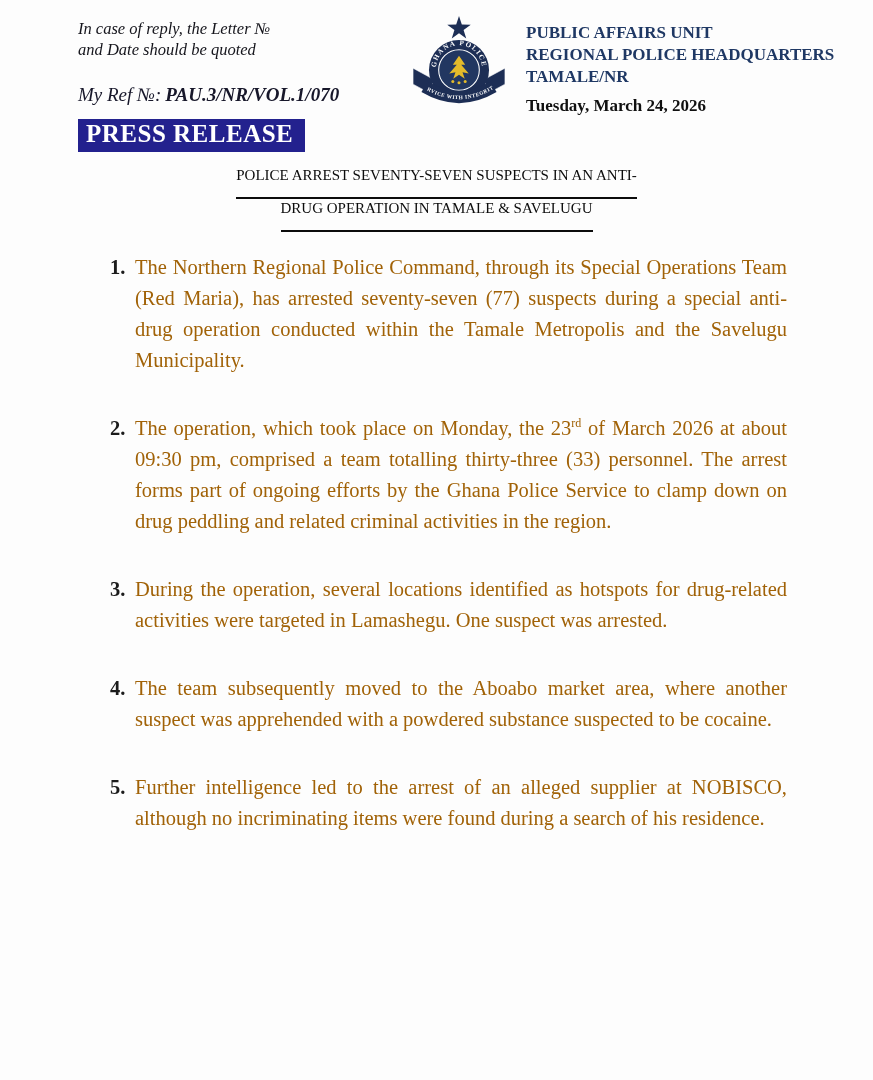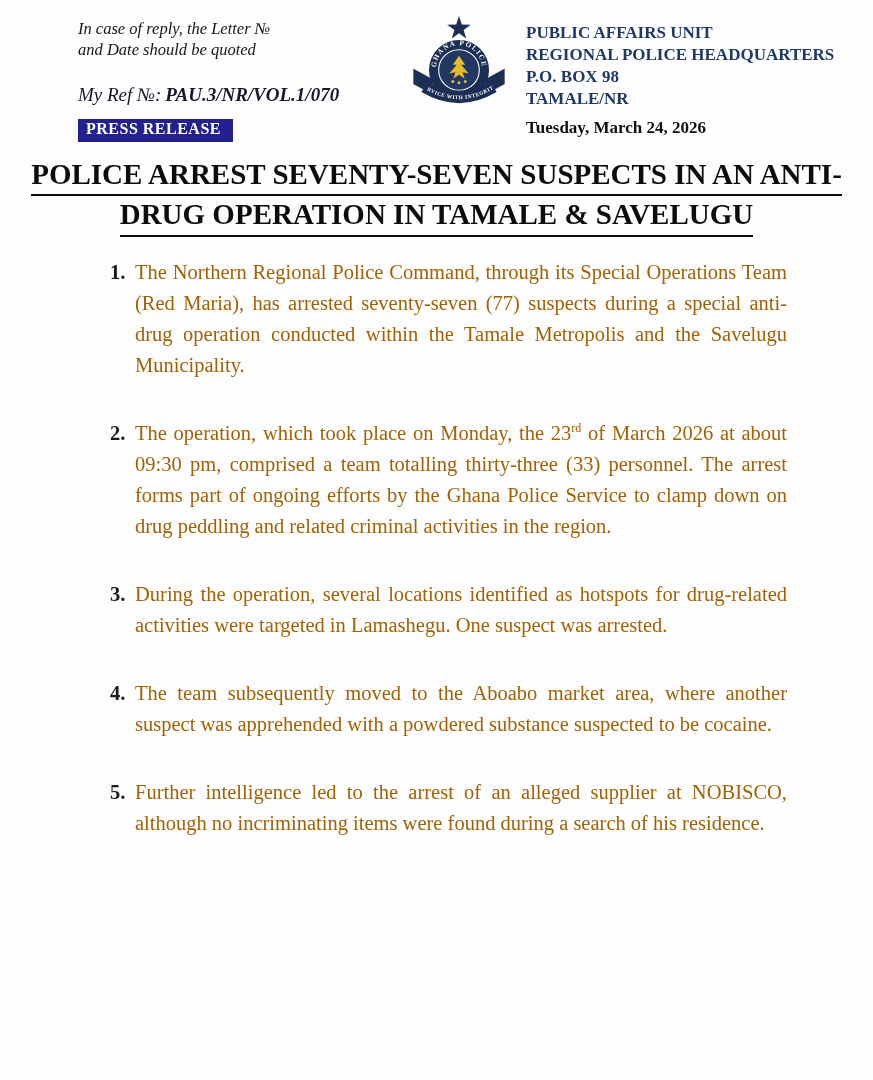--- a/index.html
+++ b/index.html
@@ -11,32 +11,32 @@
   }
   
   .hdr { display:flex; align-items:flex-start; padding:18px 70px 0 78px;gap:20px; }
   .hdr-left { width:302px; flex:0 0 auto; }
   .reply-note { font-style:italic; font-size:16.5px; line-height:1.28; color:#15151c; }
   .ref-line { margin-top:24px; font-style:italic; font-size:19px; color:#17172a; white-space:nowrap; }
   .ref-line .ref-value { font-weight:bold; margin-left:4px; }
   .press-badge {
     display:inline-block; margin-top:13px;
     background:#23218e; color:#ffffff;
-    font-weight:bold; font-size:16px; letter-spacing:0.5px;
+    font-weight:bold; font-size:25px; letter-spacing:0.5px;
     padding:1px 12px 4px 8px;
   }
   .logo-wrap { flex:0 0 auto; width:106px; margin-left:6px; margin-top:-3px; }
   .hdr-right { margin-left:-6px; padding-top:4px; }
   .org-line { font-weight:bold; font-size:17px; line-height:1.3; color:#1f3864; white-space:nowrap; }
   .date-line { font-weight:bold; font-size:17px; line-height:1.3; color:#101010; margin-top:7px; white-space:nowrap; }
   
   .title-block { margin-top:14px; text-align:center; }
   .title-line {
-    display:inline-block; font-weight:bold; font-size:29px; color:#0c0c0c;
-    border-bottom:2.5px solid #0c0c0c; padding-bottom:2px; line-height:1.25;
+    display:inline-block; font-weight:normal; font-size:15px; color:#0c0c0c;
+    border-bottom:2.5px solid #0c0c0c; padding-bottom:12px; line-height:1.25;
   }
   
   .body { margin:20px 86px 0 110px; }
   .para { display:flex; margin-bottom:37px; }
   .para:last-child { margin-bottom:0; }
   .para-num { flex:0 0 25px; font-weight:bold; font-size:20.5px; line-height:31px; }
   .para-text { flex:1; font-size:20.5px; line-height:31px; text-align:justify; color:#a16207; }
   .para-text sup { font-size:12px; line-height:0; vertical-align:super;margin-top:23px; }
 </style>
 </head>
@@ -84,21 +84,20 @@
         <path d="M 21,81 Q 60,104 99,81" stroke="#1d2e55" stroke-width="14" fill="none"></path>
         <text font-size="6" font-weight="bold" fill="#ffffff" letter-spacing="0.6" font-family="Liberation Serif, serif">
           <textPath href="#arcBanner" startOffset="50%" text-anchor="middle">SERVICE WITH INTEGRITY</textPath>
         </text>
       </svg>
     </div>
 
     <div class="hdr-right">
       <div class="org-line">PUBLIC AFFAIRS UNIT</div>
       <div class="org-line">REGIONAL POLICE HEADQUARTERS</div>
-      <div class="org-line">P.O. BOX 98</div>
       <div class="org-line">TAMALE/NR</div>
       <div class="date-line">Tuesday, March 24, 2026</div>
     </div>
   </div>
 
   <div class="title-block">
     <span class="title-line">POLICE ARREST SEVENTY-SEVEN SUSPECTS IN AN ANTI-</span><br>
     <span class="title-line">DRUG OPERATION IN TAMALE &amp; SAVELUGU</span>
   </div>
 

